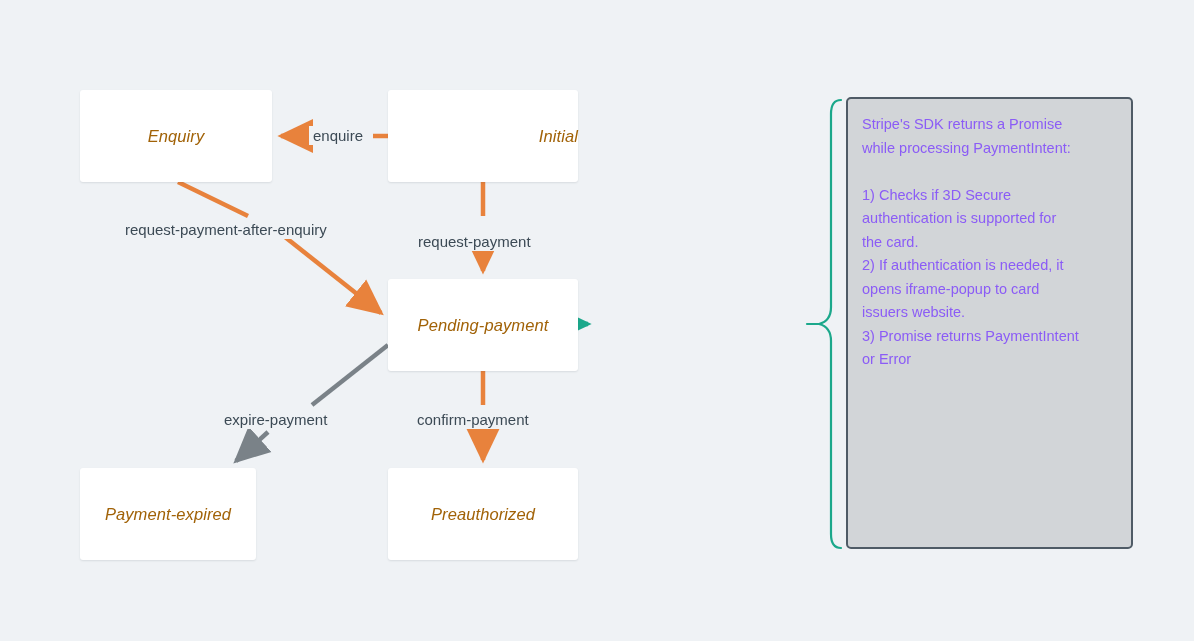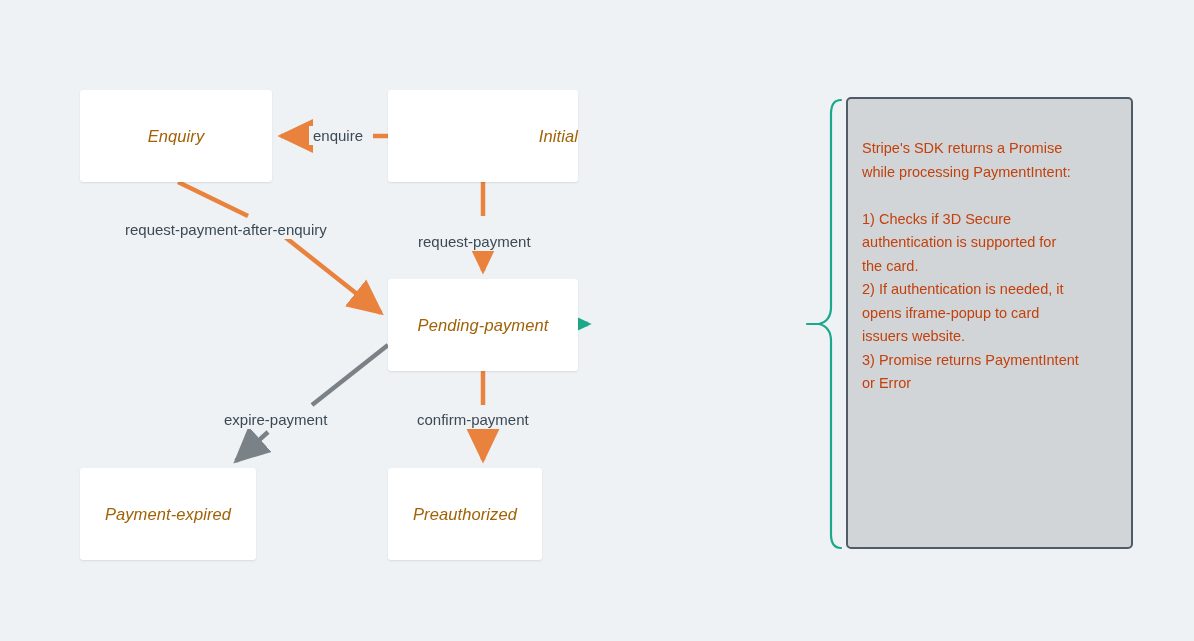--- a/index.html
+++ b/index.html
@@ -64,23 +64,22 @@
     background: #d2d5d8;
     border: 2px solid #4f5b66;
     border-radius: 5px;
     box-sizing: border-box;
   }
   .note-text {
     position: absolute;
     font-family: "Liberation Sans", sans-serif;
     font-size: 14.5px;
     line-height: 23.5px;
-    color: #c2410c;
+    color: #8b5cf6;
     white-space: pre-wrap;
-    margin-top: 24px;
   }
 </style>
 </head>
 <body>
 
 <div id="canvas">
 
   <svg class="layer" viewBox="0 0 1194 641" xmlns="http://www.w3.org/2000/svg">
     <defs>
       <marker id="arrow-orange" markerWidth="9" markerHeight="9" refX="7.2" refY="4.5" orient="auto" markerUnits="strokeWidth">
@@ -144,21 +143,21 @@
   </div>
 
   <div class="state-node" style="left:388px; top:279px; width:190px; height:92px;">
     <span class="state-label">Pending-payment</span>
   </div>
 
   <div class="state-node" style="left:80px; top:468px; width:176px; height:92px;">
     <span class="state-label">Payment-expired</span>
   </div>
 
-  <div class="state-node" style="left:388px; top:468px; width:154px; height:92px;text-align:right;">
+  <div class="state-node" style="left:388px; top:468px; width:190px; height:92px;text-align:right;">
     <span class="state-label">Preauthorized</span>
   </div>
 
   <div class="edge-label" style="left:309px; top:126px;text-align:center;">enquire</div>
 
   <div class="edge-label" style="left:414px; top:232px;">request-payment</div>
 
   <div class="edge-label" style="left:121px; top:220px;">request-payment-after-enquiry</div>
 
   <div class="edge-label" style="left:220px; top:410px;">expire-payment</div>

